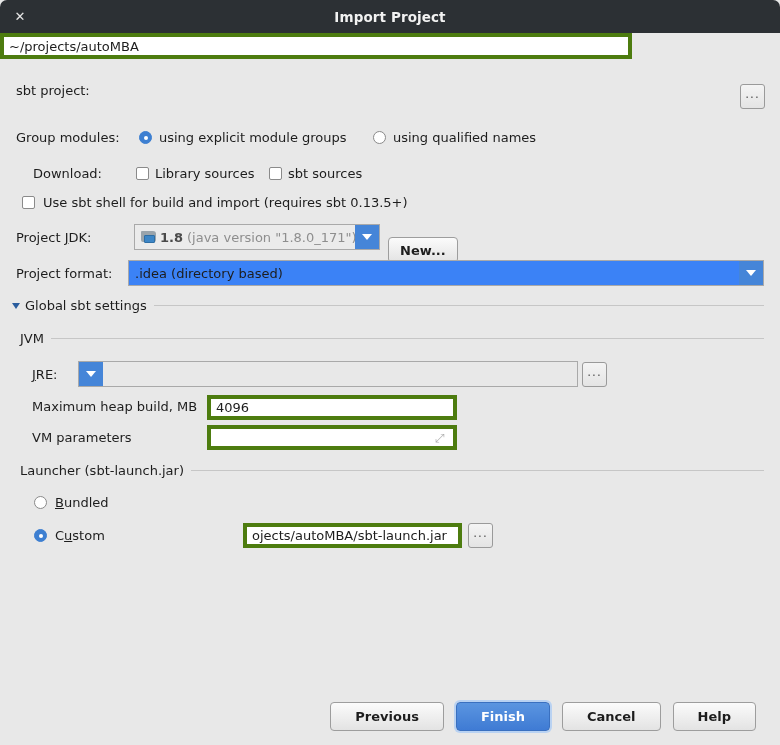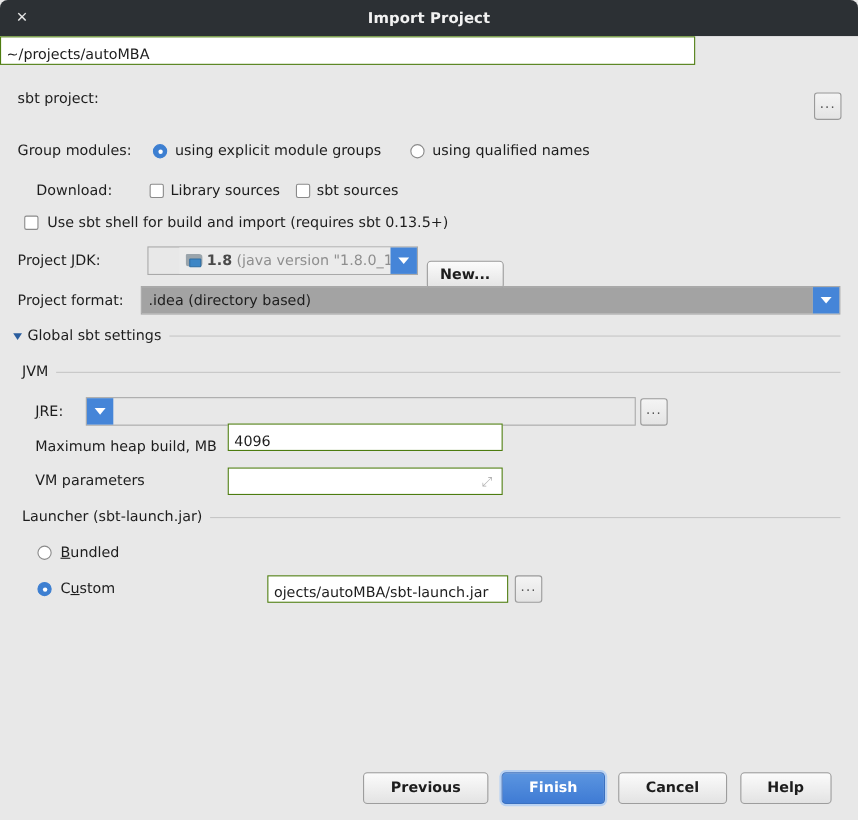--- a/index.html
+++ b/index.html
@@ -64,25 +64,25 @@
   }
   .lbl {
     color: #1d1d1d;
     white-space: nowrap;
   }
   .mn { text-decoration: underline; text-underline-offset: 1px; }
 
   
   .tfield {
     background: #ffffff;
-    border: 1px solid #4d7c0f;
+    border: 4px solid #4d7c0f;
     height: 24px;
     box-sizing: border-box;
     display: flex;
-    align-items: flex-end;
+    align-items: center;
     padding: 0 5px;
     font-size: 13px;
     color: #1d1d1d;
     overflow: hidden;
     white-space: nowrap;
   }
   .tfield.right-scrolled { justify-content: flex-start; }
 
   
   .browse {
@@ -163,21 +163,21 @@
     flex: 0 0 auto;
   }
   .combo .arrow::after {
     content: "";
     border-left: 5px solid transparent;
     border-right: 5px solid transparent;
     border-top: 6px solid #ffffff;
   }
   .combo.disabled .cval { background: #ebebeb; }
   .combo.enabled-white .cval { background: #ffffff; }
-  .combo.greyfield .cval { background: #a3a3a3; }
+  .combo.greyfield .cval { background: #3b82f6; }
   .muted { color: #8e8e8e; }
 
   
   .jdk-icon {
     width: 15px; height: 13px;
     margin-right: 4px;
     flex: 0 0 auto;
     position: relative;
   }
   .jdk-icon .fold {
@@ -320,21 +320,21 @@
   </div>
 
   <div class="row" style="left:22px; top:162px;">
     <span class="cbox"></span>
     <span class="lbl" style="margin-left:8px;">Use sbt shell for build and import (requires sbt 0.13.5+)</span>
   </div>
 
   <div class="row" style="left:16px; top:197px;">
     <div class="lbl">Project&nbsp;<span class="mn">J</span>DK:</div>
   </div>
-  <div class="combo disabled" style="position:absolute; left:134px; top:191px; width:246px;padding-left:28px;">
+  <div class="combo disabled" style="position:absolute; left:134px; top:191px; width:246px;">
     <div class="cval">
       <span class="jdk-icon">
         <span class="fold"></span>
           <span class="scr"></span>
       </span>
       <span style="font-weight:bold; color:#4a4a4a;">1.8</span>
       <span class="muted" style="margin-left:4px;">(java version "1.8.0_171")</span>
     </div>
     <div class="arrow"></div>
   </div>
@@ -365,21 +365,21 @@
   <div class="combo enabled-white" style="position:absolute; left:78px; top:328px; width:500px;">
     <div class="arrow"></div>
   </div>
   <div class="browse" style="position:absolute; left:582px; top:329px;">
     <span>...</span>
   </div>
 
   <div class="row" style="left:32px; top:366px;">
     <div class="lbl">Maximum heap build, MB</div>
   </div>
-  <div class="tfield" style="position:absolute; left:207px; top:352px; width:250px; height:25px;">
+  <div class="tfield" style="position:absolute; left:207px; top:362px; width:250px; height:25px;">
     <span>4096</span>
   </div>
 
   <div class="row" style="left:32px; top:397px;">
     <div class="lbl">VM parameters</div>
   </div>
   <div class="tfield" style="position:absolute; left:207px; top:392px; width:250px; height:25px;">
     <span></span>
     <span class="expand-ico">⤢</span>
   </div>

